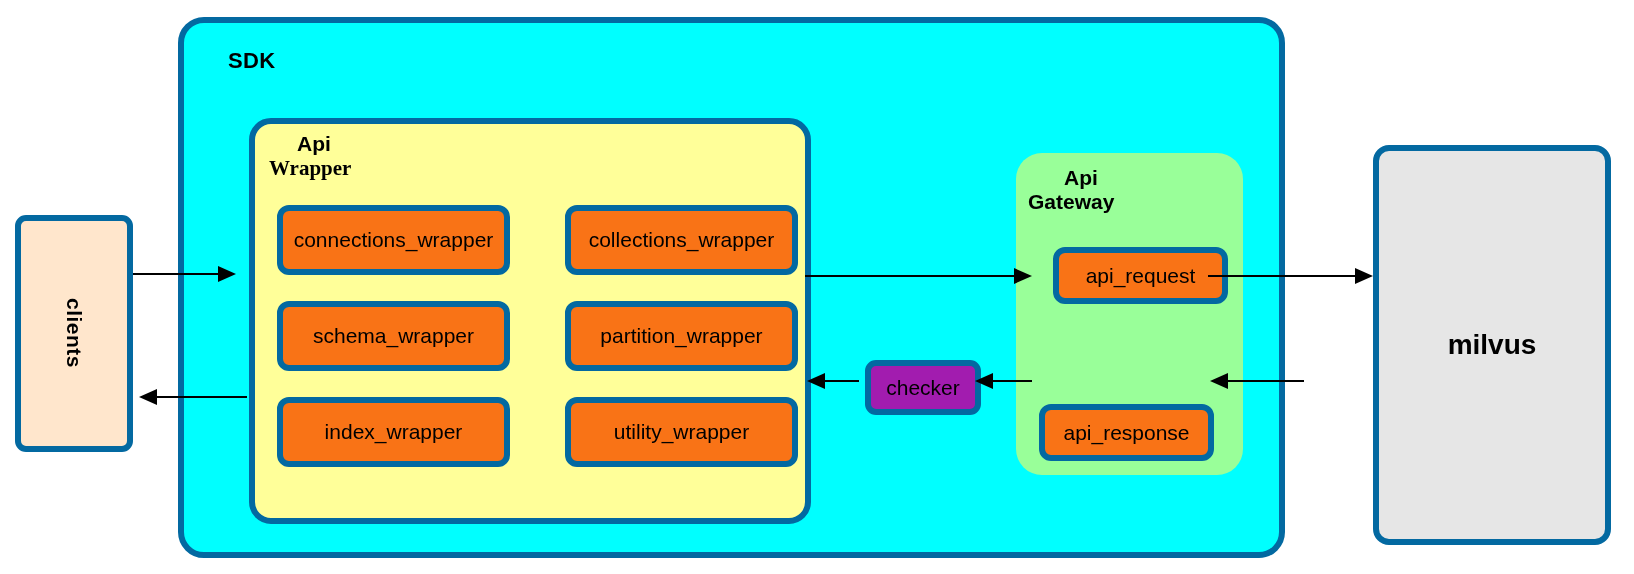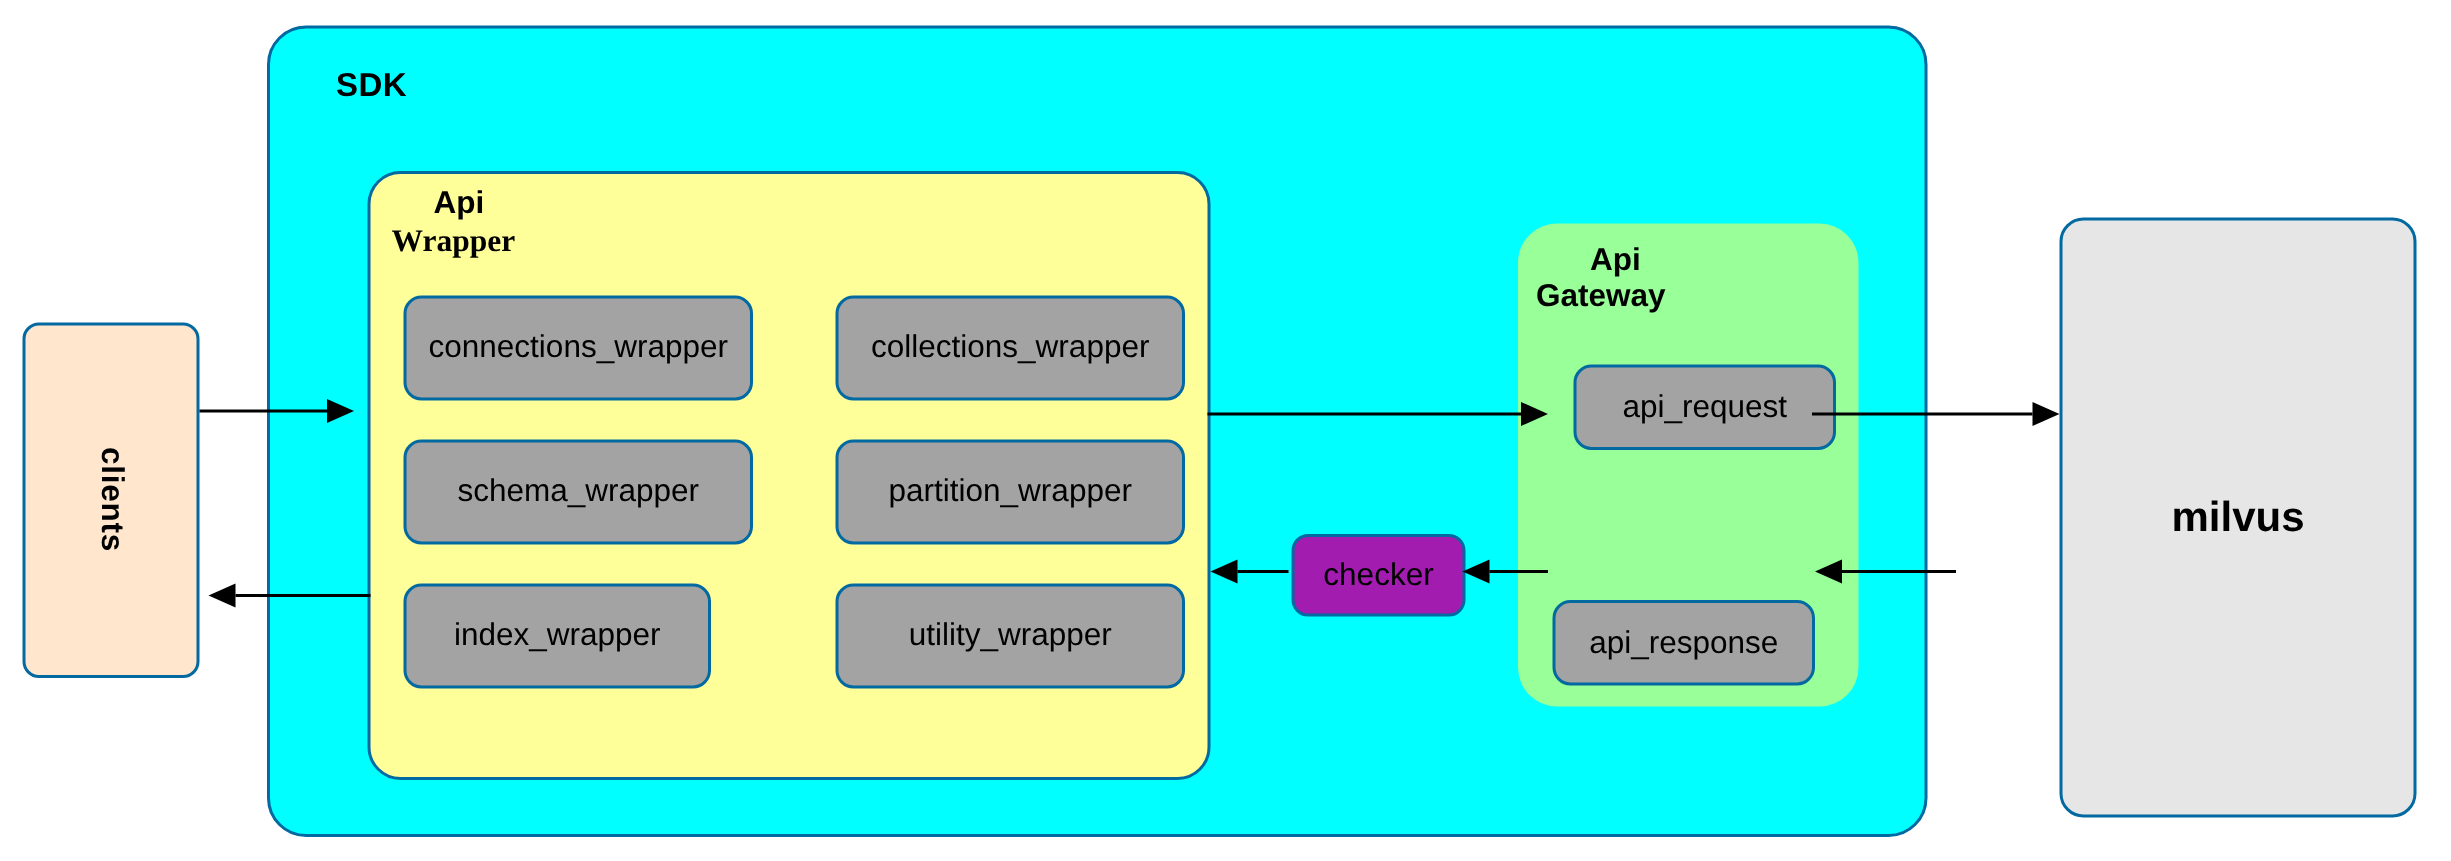--- a/index.html
+++ b/index.html
@@ -15,21 +15,21 @@
     width: 1634px;
     height: 574px;
     background: #ffffff;
     overflow: hidden;
   }
 
   
   .box {
     position: absolute;
     box-sizing: border-box;
-    border: 2px solid #0369a1;
+    border: 6px solid #0369a1;
     display: flex;
     align-items: center;
     justify-content: center;
     color: #000000;
   }
 
   
   .sdk-box {
     left: 178px;
     top: 17px;
@@ -66,21 +66,21 @@
     font-size: 21px;
     font-weight: bold;
     line-height: 1.15;
     width: 160px;
   }
   .wrapper-label .ln1 { display: block; padding-left: 28px; }
   .wrapper-label .ln2 { display: block; padding-left: 0px; font-family: Liberation Serif, serif; }
 
   
   .leaf {
-    background: #a3a3a3;
+    background: #f97316;
     border-radius: 12px;
     font-size: 21px;
     font-weight: normal;
     text-align: center;
     line-height: 1.2;
   }
 
   
   .gateway-box {
     left: 1010px;
@@ -171,21 +171,21 @@
         <span class="ln1">Api</span>
         <span class="ln2">Wrapper</span>
       </div>
 
       <div class="box leaf" style="left:22px;  top:81px;  width:233px; height:70px;">connections_wrapper</div>
       <div class="box leaf" style="left:310px; top:81px;  width:233px; height:70px;">collections_wrapper</div>
 
       <div class="box leaf" style="left:22px;  top:177px; width:233px; height:70px;">schema_wrapper</div>
       <div class="box leaf" style="left:310px; top:177px; width:233px; height:70px;">partition_wrapper</div>
 
-      <div class="box leaf" style="left:22px;  top:273px; width:205px; height:70px;">index_wrapper</div>
+      <div class="box leaf" style="left:22px;  top:273px; width:233px; height:70px;">index_wrapper</div>
       <div class="box leaf" style="left:310px; top:273px; width:233px; height:70px;">utility_wrapper</div>
     </div>
 
     <div class="box gateway-box" style="left:832px; top:130px;">
       <div class="gateway-label">
         <span class="ln1">Api</span>
         <span class="ln2">Gateway</span>
       </div>
 
       <div class="box leaf" style="left:37px; top:94px;  width:175px; height:57px;">api_request</div>

